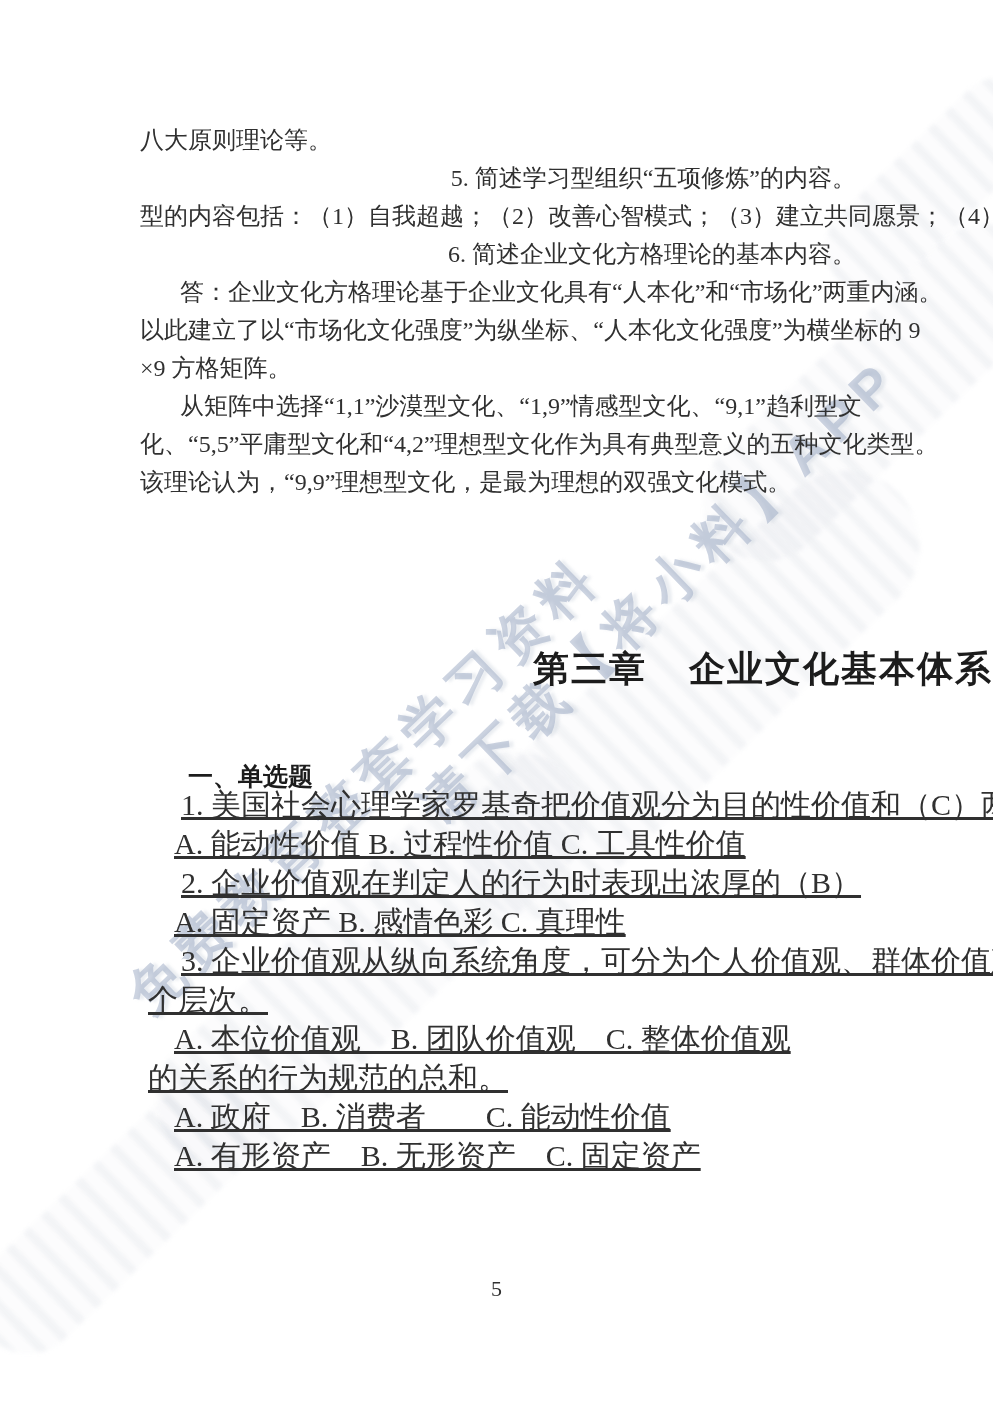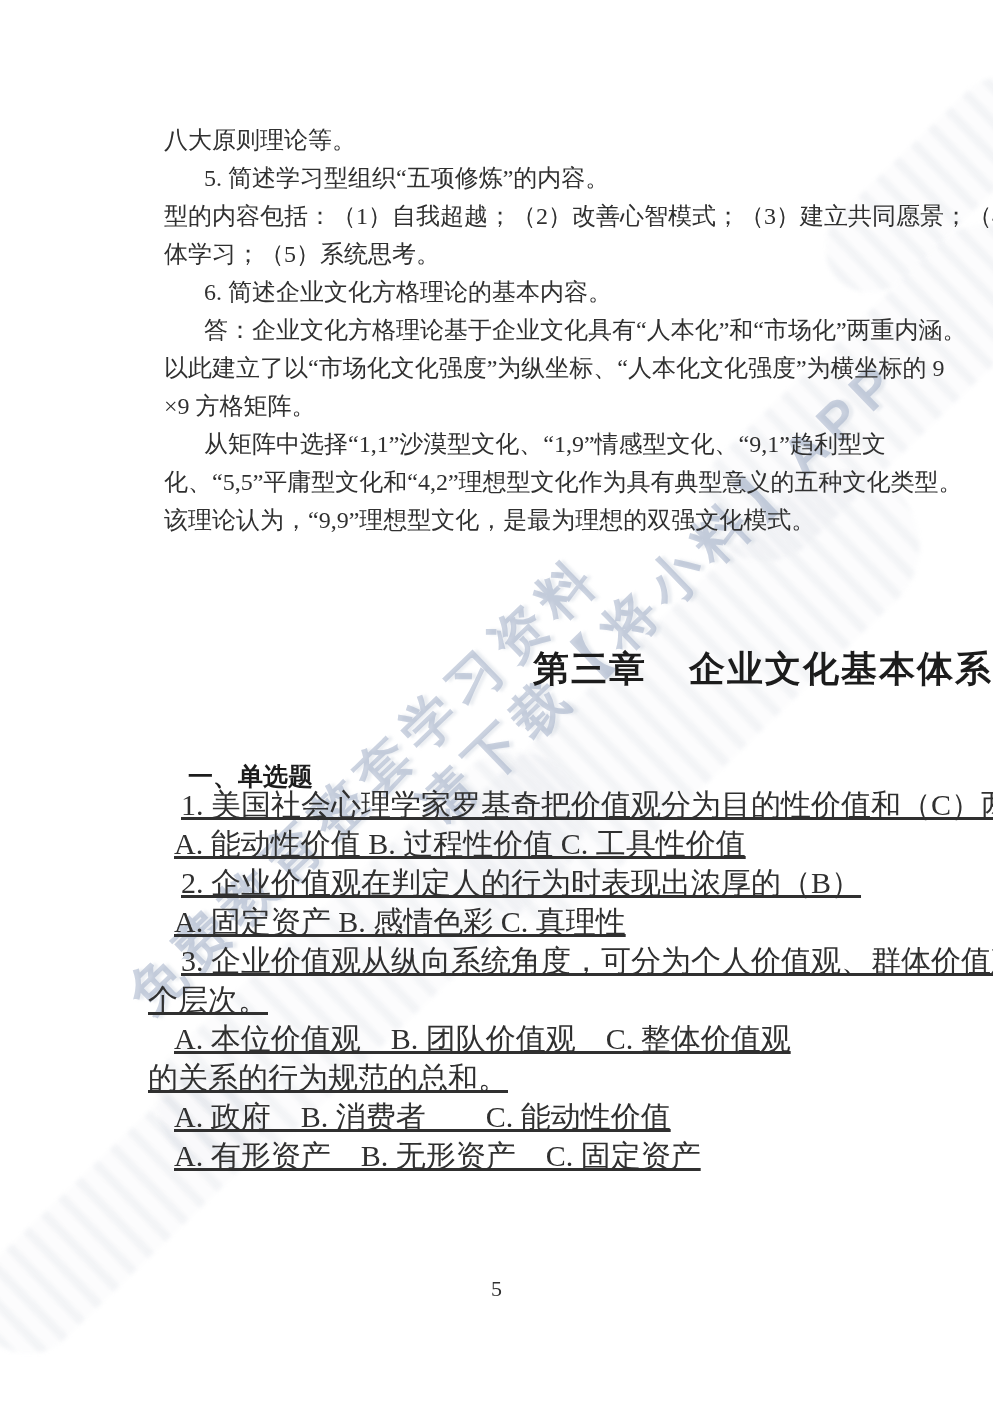--- a/index.html
+++ b/index.html
@@ -36,23 +36,23 @@
     white-space:nowrap;
     color:rgba(150,165,192,0.48);
     text-shadow:3px 3px 3px rgba(195,202,216,0.35);
     transform:rotate(-44deg);
     transform-origin:left top;
   }
   .wm1 { left:112px; top:978px; }
   .wm2 { left:404px; top:790px; }
 
   
-  .body-block { position:absolute; top:121px; left:164px; width:716px; }
+  .body-block { position:absolute; top:121px; left:140px; width:716px; }
   .body-block p { margin:0; font-size:24px; line-height:38px; white-space:nowrap; }
-  .ind  { text-indent:40px; }
+  .ind  { text-indent:40px;text-align:right; }
 
   .chapter {
     position:absolute; top:645px; left:0; width:100%;
     margin:0; text-align:right;
     font-family:"Liberation Sans","DejaVu Sans",sans-serif;
     font-size:36px; font-weight:bold; color:#1c1c1c;
     letter-spacing:2px;
   }
   .chapter .num { margin-right:42px; }
 
@@ -86,21 +86,20 @@
     <div class="brush bs4"></div>
     <div class="brush bs5"></div>
     <span class="wm-text wm1">免费教育整套学习资料</span>
     <span class="wm-text wm2">请下载【将小料】APP</span>
   </div>
 
   <div class="body-block">
     <p class="cont">八大原则理论等。</p>
     <p class="ind">5. 简述学习型组织“五项修炼”的内容。</p>
     <p class="cont">型的内容包括：（1）自我超越；（2）改善心智模式；（3）建立共同愿景；（4）团</p>
-    <p class="cont">体学习；（5）系统思考。</p>
     <p class="ind">6. 简述企业文化方格理论的基本内容。</p>
     <p class="ind">答：企业文化方格理论基于企业文化具有“人本化”和“市场化”两重内涵。</p>
     <p class="cont">以此建立了以“市场化文化强度”为纵坐标、“人本化文化强度”为横坐标的 9</p>
     <p class="cont">×9 方格矩阵。</p>
     <p class="ind">从矩阵中选择“1,1”沙漠型文化、“1,9”情感型文化、“9,1”趋利型文</p>
     <p class="cont">化、“5,5”平庸型文化和“4,2”理想型文化作为具有典型意义的五种文化类型。</p>
     <p class="cont">该理论认为，“9,9”理想型文化，是最为理想的双强文化模式。</p>
   </div>
 
   <h1 class="chapter">

